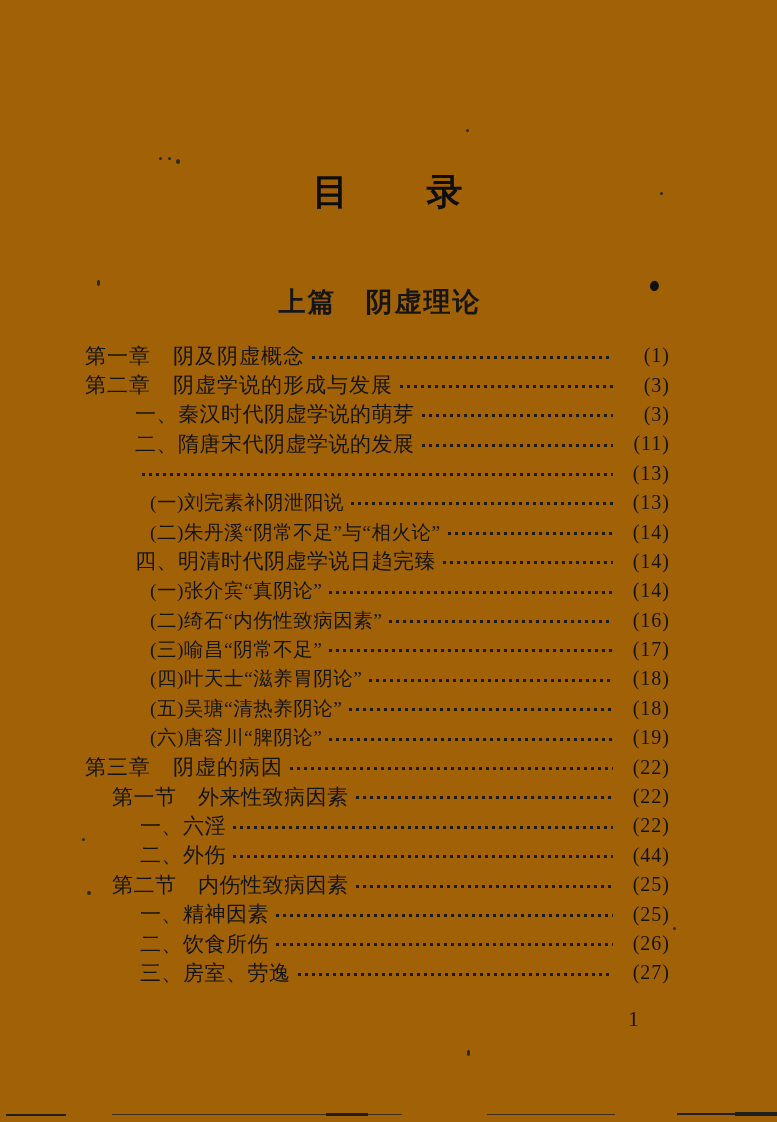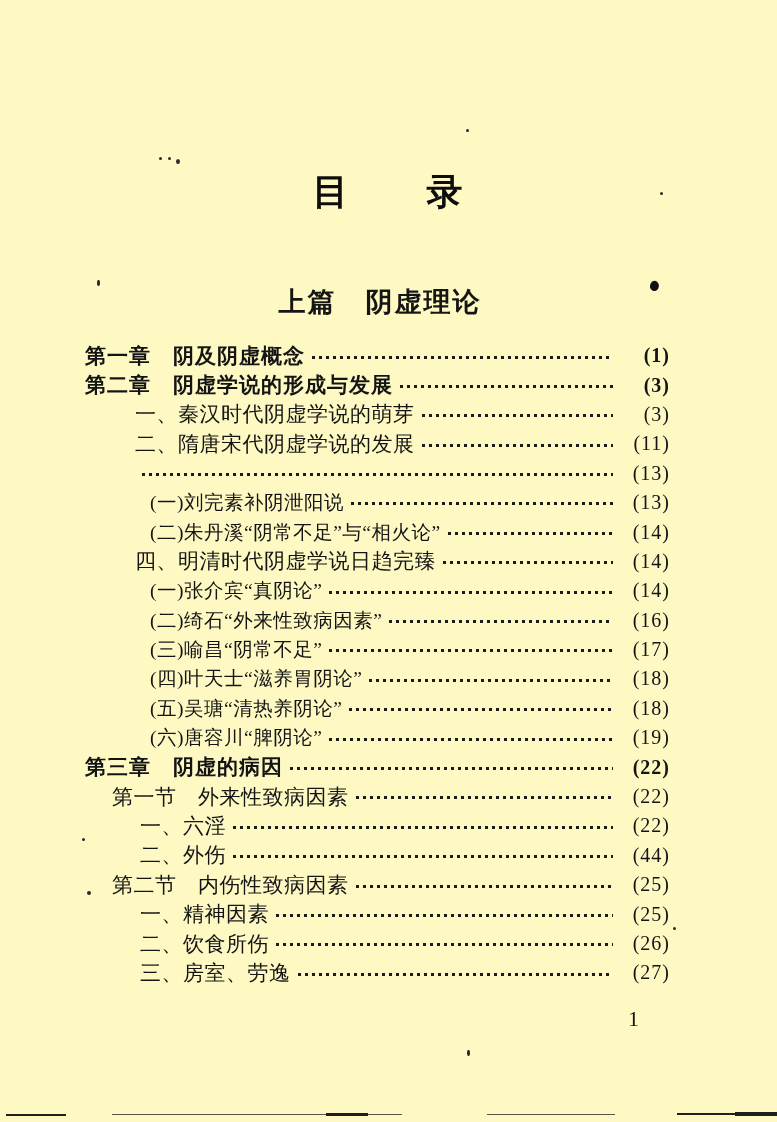--- a/index.html
+++ b/index.html
@@ -1,19 +1,19 @@
 <!DOCTYPE html>
 <html><head>
 <meta charset="utf-8">
 <style>
   html,body{margin:0;padding:0;background:#888;}
   .page{
     position:relative;
     width:777px;height:1122px;
-    background:#fef9c3;
+    background:#a16207;
     overflow:hidden;
     font-family:"Liberation Serif","DejaVu Serif",serif;
     color:#141414;
   }
   .page-title{
     position:absolute;top:168px;left:0;width:777px;
     margin:0;text-align:center;
     font-family:"Liberation Sans","DejaVu Sans",sans-serif;
     font-weight:800;font-size:36px;letter-spacing:2px;
     color:#0d0d0d;
@@ -40,21 +40,21 @@
     background-image:radial-gradient(circle,#1b1b1b 1.55px,rgba(0,0,0,0) 1.8px);
     background-size:7px 7px;
     background-repeat:repeat-x;
     background-position:0 56%;
   }
   .toc-page{
     min-width:52px;text-align:right;white-space:nowrap;
     font-family:"Liberation Serif","DejaVu Serif",serif;
     font-size:20px;letter-spacing:1px;
   }
-  .lv-chapter{font-family:"Liberation Sans","DejaVu Sans",sans-serif;font-weight:700;}
+  .lv-chapter{font-family:"Liberation Sans","DejaVu Sans",sans-serif;font-weight:400;}
   .lv-chapter .toc-label{letter-spacing:1px;}
   .lv-section{padding-left:27px;}
   .lv-item{padding-left:50px;}
   .lv-item2{padding-left:55px;}
   .lv-subitem{padding-left:65px;font-size:19.5px;}
   .folio{
     position:absolute;top:1006px;left:628px;
     font-size:22px;font-family:"Liberation Serif","DejaVu Serif",serif;
   }
   
@@ -119,21 +119,21 @@
     <span class="toc-page">(14)</span>
   </div>
 
   <div class="toc-row lv-subitem">
     <span class="toc-label">(一)张介宾“真阴论”</span>
     <span class="toc-leader"></span>
     <span class="toc-page">(14)</span>
   </div>
 
   <div class="toc-row lv-subitem">
-    <span class="toc-label">(二)绮石“外来性致病因素”</span>
+    <span class="toc-label">(二)绮石“内伤性致病因素”</span>
     <span class="toc-leader"></span>
     <span class="toc-page">(16)</span>
   </div>
 
   <div class="toc-row lv-subitem">
     <span class="toc-label">(三)喻昌“阴常不足”</span>
     <span class="toc-leader"></span>
     <span class="toc-page">(17)</span>
   </div>
 

